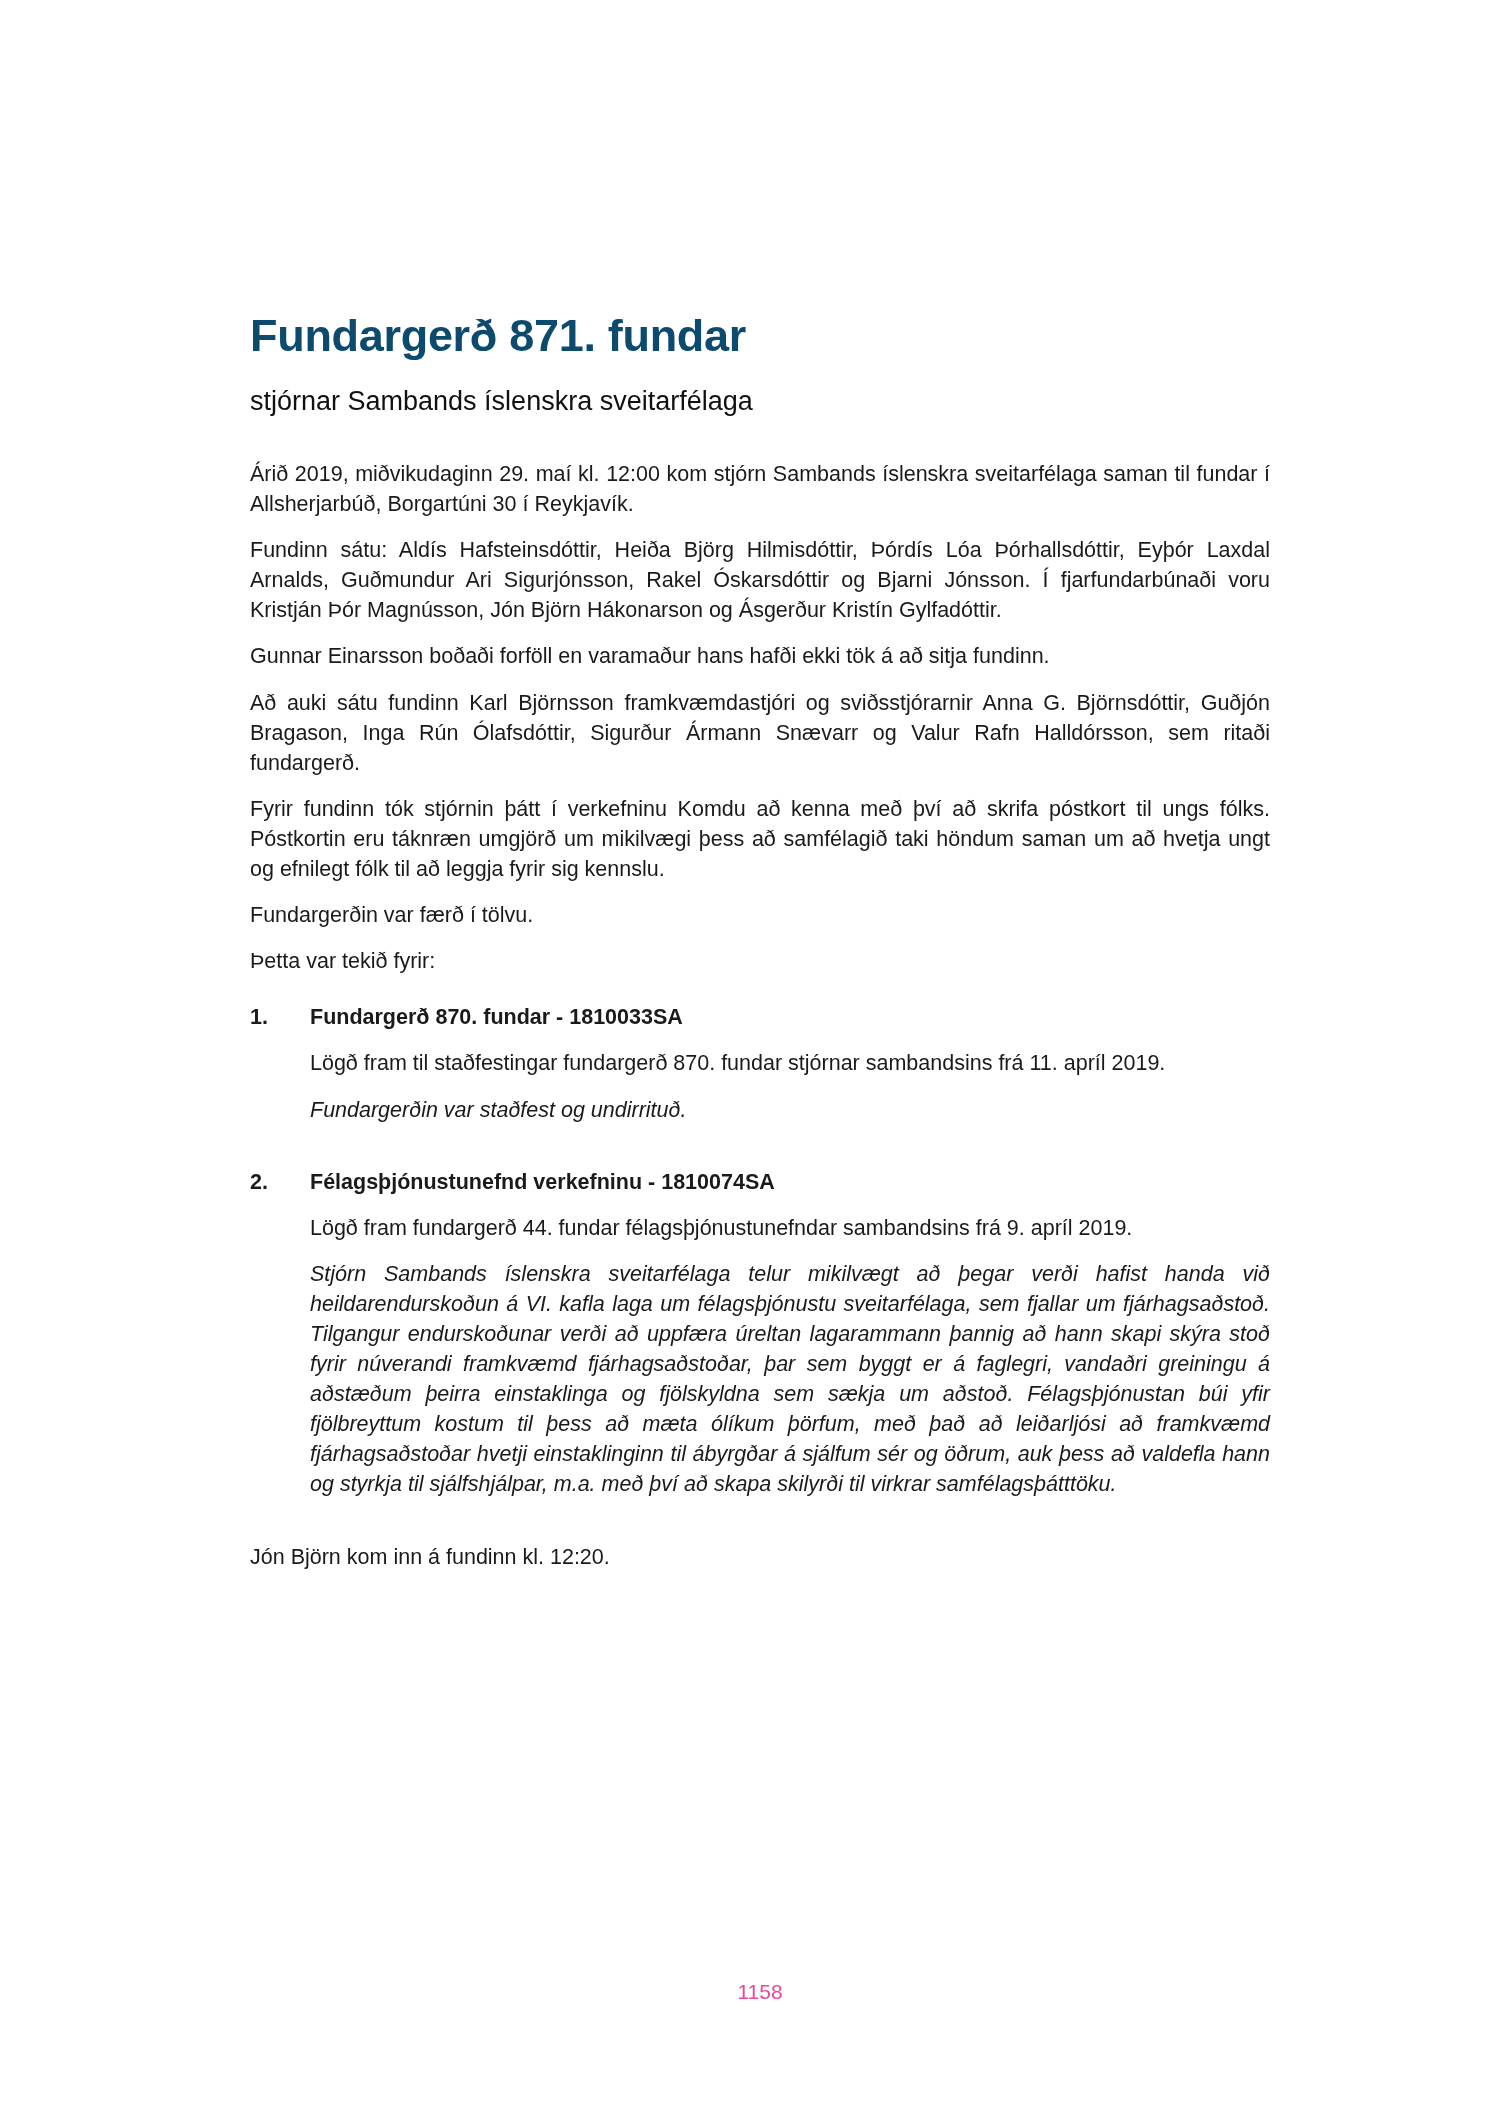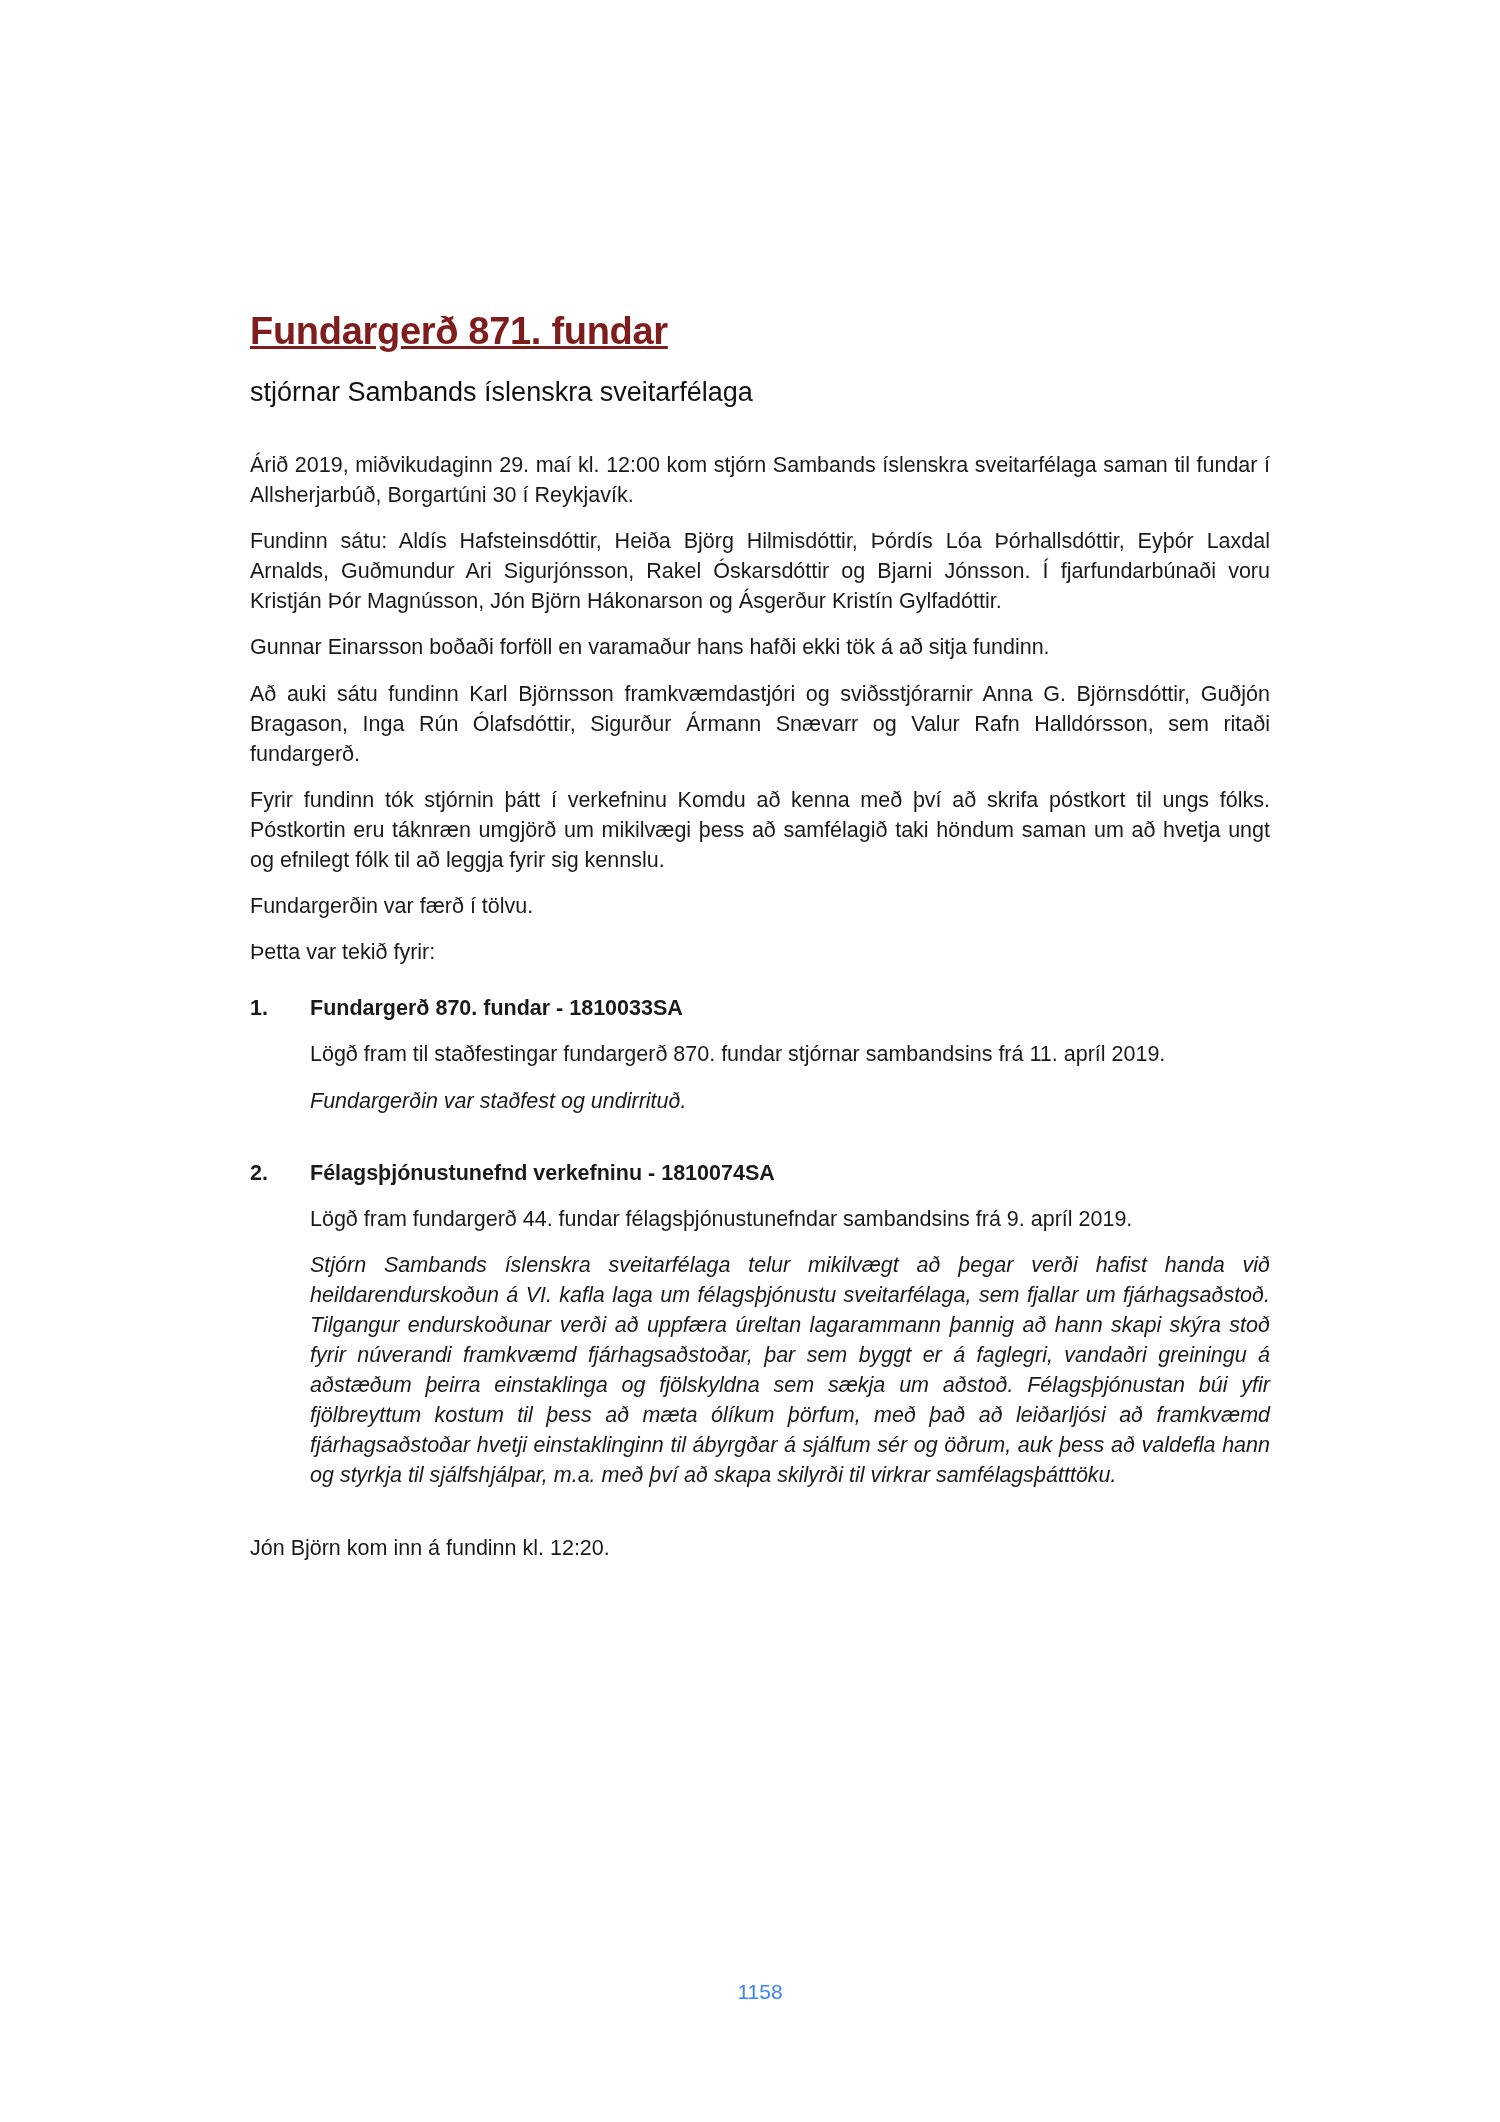--- a/index.html
+++ b/index.html
@@ -16,26 +16,25 @@
     background: #ffffff;
     overflow: hidden;
   }
   .content {
     position: absolute;
     left: 250px;
     top: 310px;
     width: 1020px;
   }
   .doc-title {
-    font-size: 38px;
+    font-size: 45px;
     font-weight: 700;
     letter-spacing: -0.3px;
-    color: #7f1d1d;
+    color: #0c4a6e;
     margin-bottom: 24px;
-    text-decoration: underline;
   }
   .doc-subtitle {
     font-size: 27px;
     font-weight: 400;
     color: #111;
     margin-bottom: 42px;
   }
   p.body-par {
     font-size: 21.5px;
     line-height: 1.40;
@@ -72,21 +71,21 @@
   .closing-par {
     margin-top: 26px;
   }
   .footer {
     position: absolute;
     left: 250px;
     width: 1020px;
     bottom: 118px;
     text-align: center;
     font-size: 21px;
-    color: #3b82f6;
+    color: #ec4899;
   }
 </style>
 </head>
 <body>
 
 <div class="page">
   <div class="content">
 
     <h1 class="doc-title">Fundargerð 871. fundar</h1>
     <h2 class="doc-subtitle">stjórnar Sambands íslenskra sveitarfélaga</h2>

